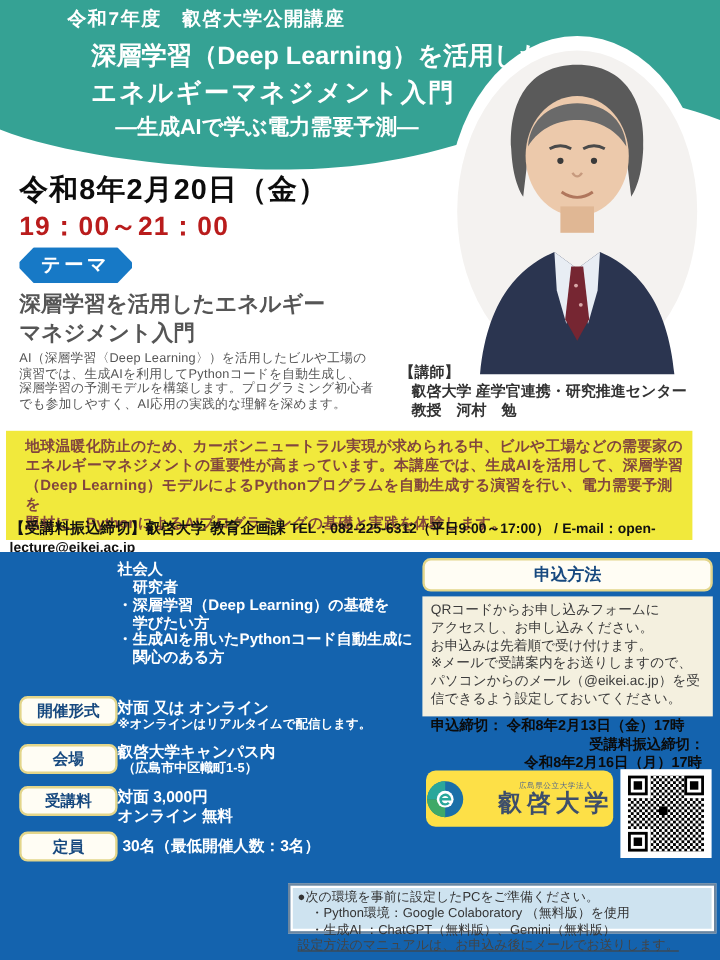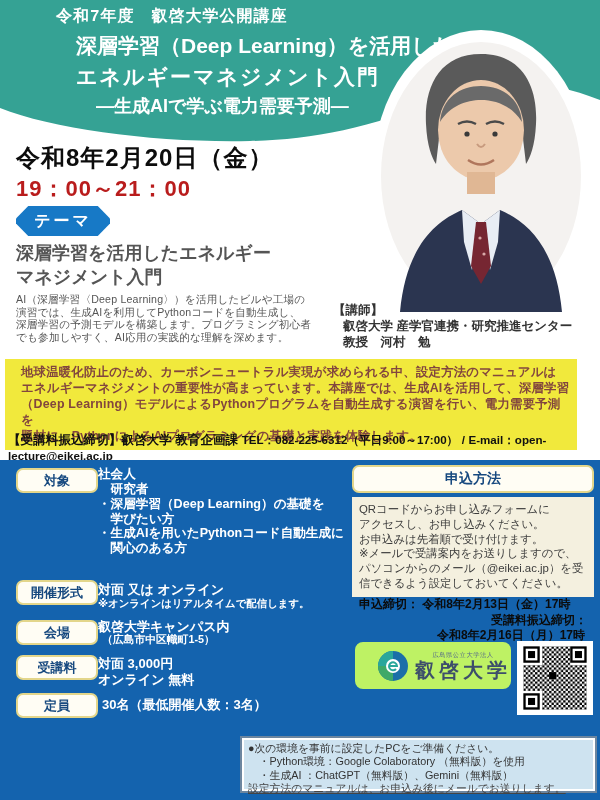--- a/index.html
+++ b/index.html
@@ -44,26 +44,26 @@
     font-weight:bold; display:flex; align-items:center; justify-content:center; }
   .chip-l { left:16px; width:82px; height:25px; font-size:13px; }
   .chip-apply { left:352px; top:5px; width:242px; height:28px; font-size:14px; }
   .bw { color:#ffffff; font-weight:bold; }
   .tgt { position:absolute; left:98px; top:7px; font-size:12.6px; line-height:1.18; }
   .note { font-size:10.4px; }
   .panel { position:absolute; left:352px; top:37px; width:242px; height:100px; background:#F4F0DF; padding:5px 7px; }
   .panel .instr { font-size:11.4px; color:#3c3c3c; line-height:1.3; }
   .panel .dl { font-size:12px; font-weight:bold; color:#0b0b0b; line-height:1.3; margin-top:6px; }
   .panel .dl-right { text-align:right; padding-right:2px; }
-  .logo-box { position:absolute; left:355px; top:182px; width:156px; height:47px; background:#bef264; border-radius:8px;
-    display:flex; align-items:center; justify-content:flex-end; gap:6px; }
+  .logo-box { position:absolute; left:355px; top:182px; width:156px; height:47px; background:#fde047; border-radius:8px;
+    display:flex; align-items:center; justify-content:space-between; gap:6px; }
   .logo-txt .corp { font-size:6.3px; color:#55688C; letter-spacing:.5px; text-align:center; }
   .logo-txt .uname { font-size:20px; font-weight:bold; color:#3D4E6B; letter-spacing:4px; line-height:1; }
   .qr { position:absolute; left:517px; top:181px; width:76px; height:74px; background:#ffffff; padding:3px; }
-  .pc-panel { position:absolute; left:240px; top:276px; width:357px; height:57px; background:#CEE3F0;
+  .pc-panel { position:absolute; left:240px; top:276px; width:357px; height:42px; background:#CEE3F0;
     border:2px solid #6C86A0; box-shadow:inset 0 0 0 2px #ffffff; padding:4px 6px; font-size:10.8px; color:#333333; line-height:1.25; }
   .pc-panel .foot { text-decoration:underline; color:#444444; }
 </style>
 </head>
 <body>
 
 <div class="page">
 
   <svg class="header-shape" viewBox="0 0 600 150" preserveAspectRatio="none">
     <path d="M0,0 H600 V100 C545,78 495,78 440,100 C370,128 310,140 250,141 C160,143 55,130 0,108 Z" fill="#35A294"></path>
@@ -110,36 +110,35 @@
     <div>マネジメント入門</div>
   </div>
   <div class="desc">
     <div>AI（深層学習〈Deep Learning〉）を活用したビルや工場の</div>
     <div>演習では、生成AIを利用してPythonコードを自動生成し、</div>
     <div>深層学習の予測モデルを構築します。プログラミング初心者</div>
     <div>でも参加しやすく、AI応用の実践的な理解を深めます。</div>
   </div>
 
   <div class="band">
-    <div>地球温暖化防止のため、カーボンニュートラル実現が求められる中、設定方法のマニュアルは</div>
+    <div>地球温暖化防止のため、カーボンニュートラル実現が求められる中、ビルや工場などの需要家の</div>
     <div>エネルギーマネジメントの重要性が高まっています。本講座では、生成AIを活用して、深層学習</div>
     <div>（Deep Learning）モデルによるPythonプログラムを自動生成する演習を行い、電力需要予測を</div>
     <div>題材に、PythonによるAIプログラミングの基礎と実践を体験します。</div>
   </div>
 
   <div class="contact">
     <span>【受講料振込締切】叡啓大学 教育企画課</span>
     <span class="tel">TEL：082-225-6312（平日9:00～17:00）</span>
     <span class="tel">/</span>
     <a href="#" class="tel">E-mail：open-lecture@eikei.ac.jp</a>
   </div>
 
   <div class="blue">
 
-    <div class="chip chip-l" style="top:8px;">対象</div>
     <div class="chip chip-l" style="top:120px;">開催形式</div>
     <div class="chip chip-l" style="top:160px;text-align:right;">会場</div>
     <div class="chip chip-l" style="top:195px;">受講料</div>
     <div class="chip chip-l" style="top:233px;">定員</div>
 
     <div class="tgt bw">
       <div>社会人</div>
       <div>　研究者</div>
       <div>・深層学習（Deep Learning）の基礎を</div>
       <div>　学びたい方</div>

